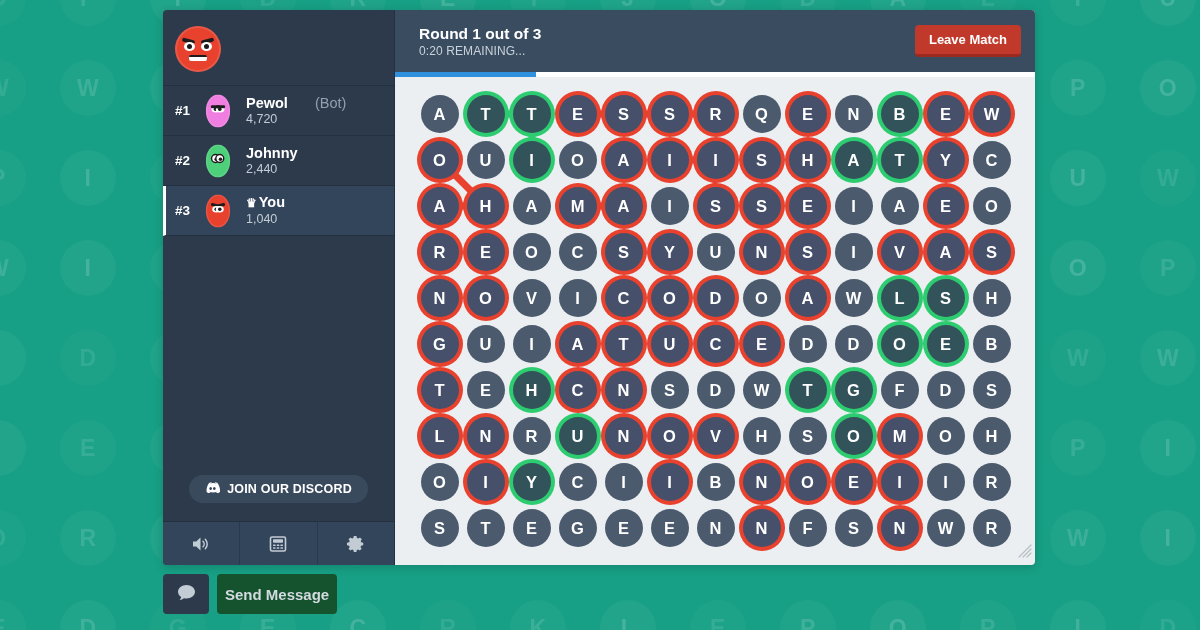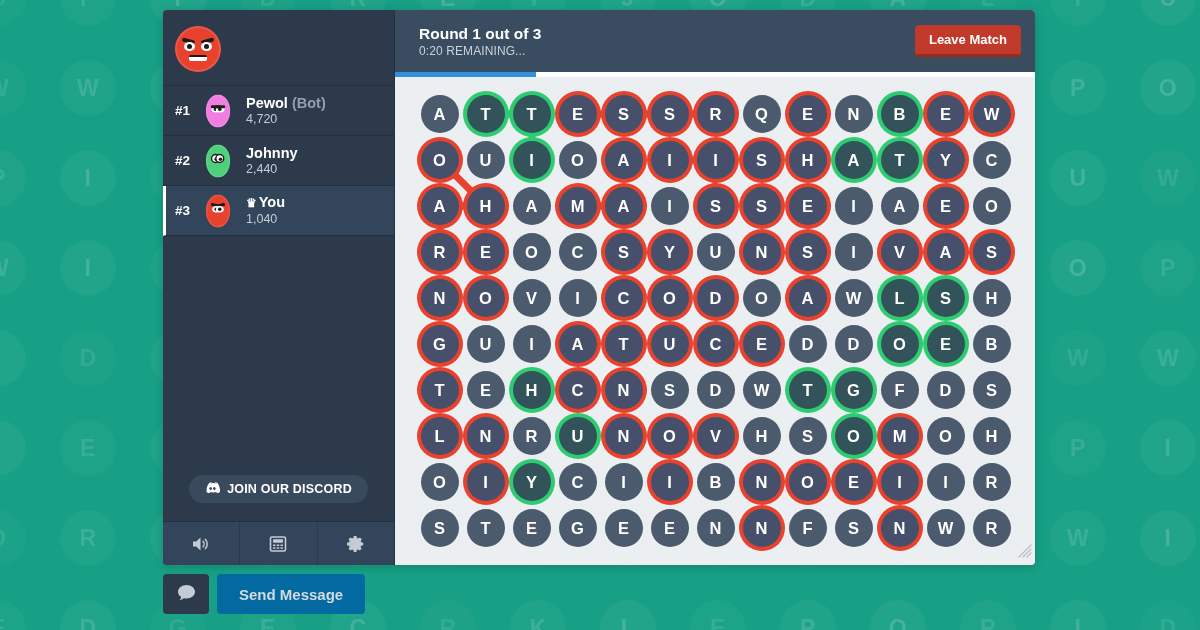--- a/index.html
+++ b/index.html
@@ -182,21 +182,21 @@
   .avatar-sm {
     width: 46px; height: 46px; border-radius: 50%;
     position: relative; transform: scale(0.715);
     border: 2px solid rgba(255,255,255,0.1);
   }
   .player-info { margin-left: 11px; min-width: 0; }
   .player-name {
     color: #fff; font-size: 14.5px; font-weight: bold;
     line-height: 17px; white-space: nowrap;
   }
-  .player-name .tag { color: #93a0ad; font-weight: bold; }
+  .player-name .tag { color: #93a0ad; font-weight: normal; margin-left: 23px; }
   .crown { color: #fff; font-size: 12px; margin-right: 2px; }
   .player-score { color: #c3ccd5; font-size: 12.5px; line-height: 15px; }
 
   #sidebar-spacer { flex: 1; }
   #discord-wrap {
     display: flex; justify-content: center;
     padding: 0 0 18px 0;
   }
   #discord-btn {
     background: #3a4a5d; color: #fff;
@@ -279,22 +279,22 @@
     position: absolute;
     left: 163px; top: 574px;
     display: flex; align-items: center; gap: 8px;
   }
   #chat-icon-btn {
     width: 46px; height: 40px; border-radius: 4px;
     background: #2c3a4b; border: none; cursor: pointer;
     display: flex; align-items: center; justify-content: center;
   }
   #send-message-btn {
-    height: 40px; padding: 0 22px; border-radius: 4px;
-    background: #0369a1; border: none; cursor: pointer;
+    height: 40px; padding: 0 8px; border-radius: 4px;
+    background: #14532d; border: none; cursor: pointer;
     color: #d3dae0; font-size: 15px; font-weight: bold;
     font-family: inherit;
   }
 </style>
 </head>
 <body>
 
 <div id="bg-pattern">
     <div class="bg-dot" style="left: -30px; top: -30px; opacity: 0.55;">O</div>
     <div class="bg-dot" style="left: 60px; top: -30px; opacity: 0.76;">P</div>

